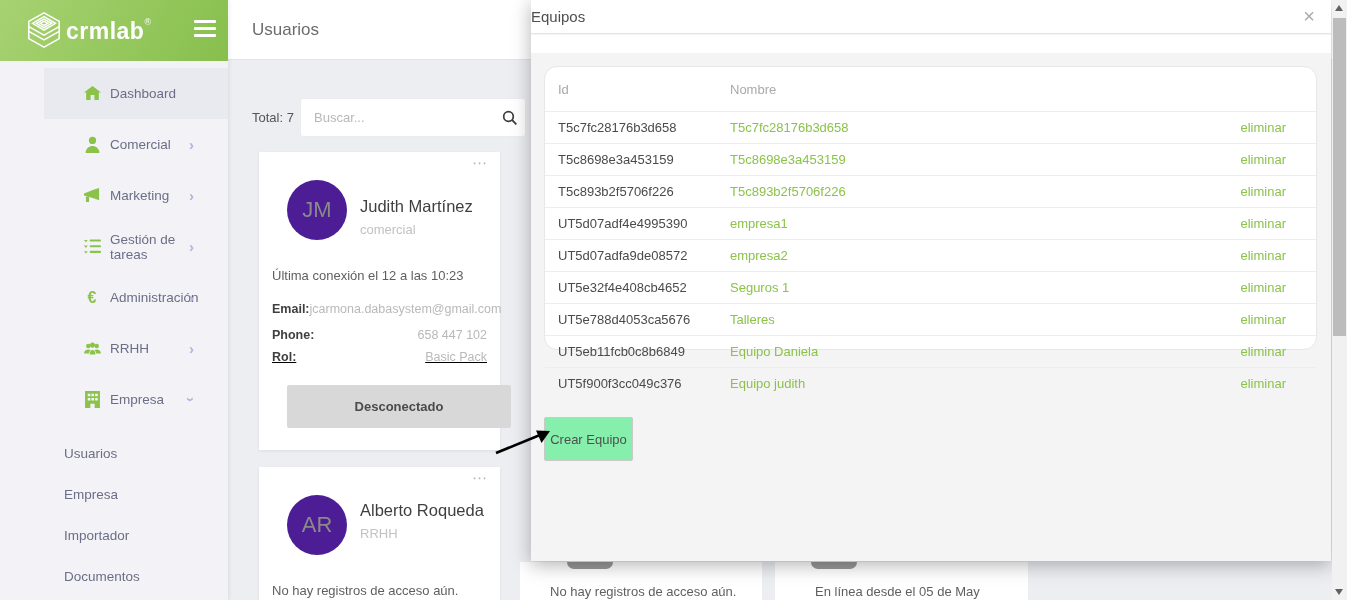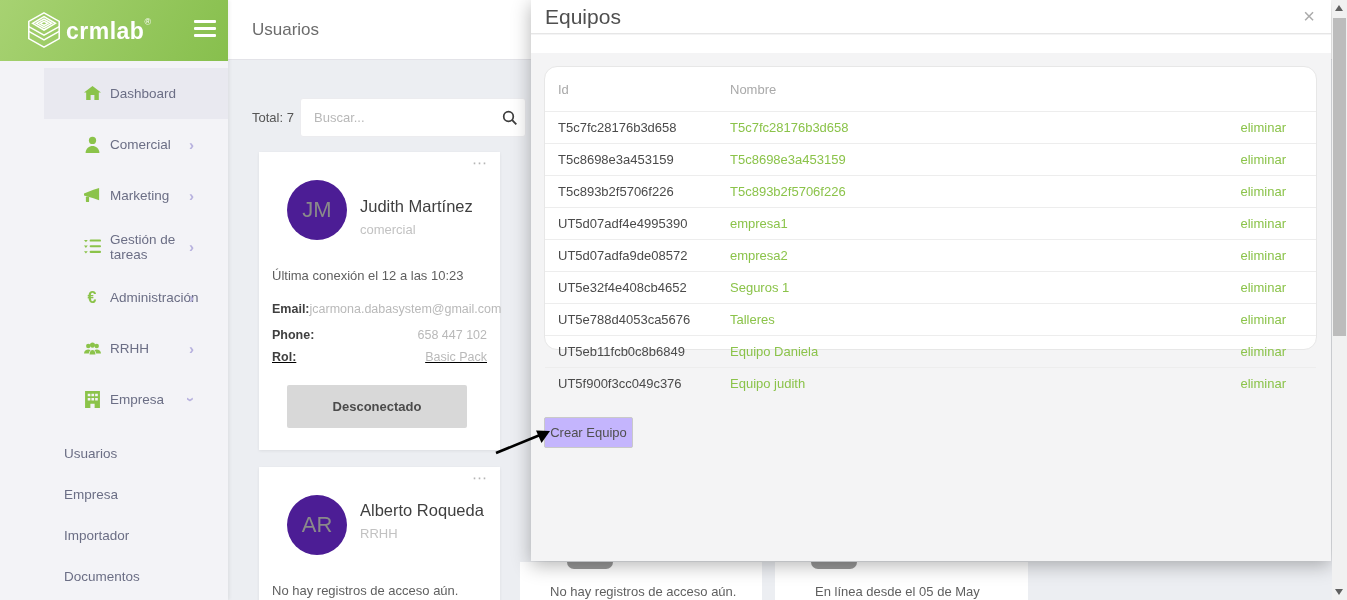--- a/index.html
+++ b/index.html
@@ -51,55 +51,55 @@
             background:#4c1d95; color:#8a8a8a; font-size:22px; display:flex; align-items:center; justify-content:center; }
   .card-name { position:absolute; left:101px; font-size:16.5px; color:#3f3f3f; line-height:22px; width:125px; }
   .card1 .card-name { top:43px; }
   .card2 .card-name { top:32px; }
   .card-role { font-size:13px; color:#c2c2c2; font-weight:normal; margin-top:2px; }
   .card-lastconn { position:absolute; left:13px; top:116px; font-size:13px; color:#5f5f5f;text-align:right; }
   .info-row { position:absolute; left:13px; right:13px; display:flex; justify-content:space-between; font-size:12.5px; }
   .info-row .lbl { color:#3f3f3f; font-weight:bold; }
   .info-row .val { color:#b9b9b9; white-space:nowrap; }
   .row-email { top:150px; } .row-phone { top:176px; } .row-rol { top:198px;text-decoration:underline; }
-  .status-btn { position:absolute; left:28px; top:233px; width:180px; height:43px; background:#d8d8d8;
+  .status-btn { position:absolute; left:28px; top:233px; width:224px; height:43px; background:#d8d8d8;
                 border:none; font-size:13px; font-weight:bold; color:#4b4b4b; border-radius:2px;
                 cursor:pointer; font-family:"Liberation Sans",sans-serif; }
 
   .bg-card { position:absolute; top:562px; height:60px; background:#fff; z-index:1; }
   .bg-card-2 { left:520px; width:242px; }
   .bg-card-3 { left:775px; width:253px; }
   .bg-card-text { position:absolute; top:22px; font-size:13px; color:#5f5f5f; }
   .bg-card-2 .bg-card-text { left:30px; }
   .bg-card-3 .bg-card-text { left:40px; }
   .avatar-fragment { position:absolute; top:0; width:46px; height:7px; background:#989898;
                      border-radius:0 0 8px 8px; }
   .bg-card-2 .avatar-fragment { left:47px; }
   .bg-card-3 .avatar-fragment { left:36px; }
 
   
   .modal { position:absolute; left:531px; top:0; width:800px; height:561px; background:#f4f4f5;
            box-shadow:0 4px 18px rgba(0,0,0,.3); z-index:10; }
   .modal-header { position:absolute; left:0; top:0; width:800px; height:34px; background:#fff;
                   border-bottom:1px solid #e6e6e6; }
-  .modal-title { margin-left:14px; line-height:33px; font-size:21px; color:#4f4f4f; }
+  .modal-title { line-height:33px; font-size:15px; color:#4f4f4f; }
   .modal-subbar { position:absolute; left:0; top:35px; width:800px; height:18px; background:#fff; }
   .modal-close { position:absolute; right:16px; top:4px; font-size:20px; color:#ababab; cursor:pointer; line-height:24px; }
 
   .teams-table { position:absolute; left:13px; top:66px; width:773px; height:284px; background:#fff;
                  border:1px solid #e7e7e7; border-radius:13px; }
   .t-row { display:flex; align-items:center; height:32px; border-top:1px solid #ededed; font-size:13px; }
   .t-head { height:44px; border-top:none; color:#a9a9a9; }
   .t-c1 { width:185px; padding-left:13px; color:#4a4a4a; }
   .t-head .t-c1 { color:#a9a9a9; }
   .t-c2 { flex:1; }
   .t-link { color:#8bc34a; cursor:pointer; text-decoration:none; }
   .t-c3 { width:110px; text-align:right; padding-right:30px; }
 
-  .create-btn { position:absolute; left:13px; top:417px; width:89px; height:31px; background:#c4b5fd;
+  .create-btn { position:absolute; left:13px; top:417px; width:89px; height:44px; background:#86efac;
                 border:1px solid #c9c9c9; border-radius:2px; font-size:13px; color:#4f4f4f;
                 cursor:pointer; font-family:"Liberation Sans",sans-serif; }
 
   .annotation-arrow { position:absolute; left:488px; top:422px; z-index:20; pointer-events:none; }
 
   
   .scrollbar { position:absolute; right:0; top:0; width:15px; height:600px; background:#f1f1f1; z-index:30; }
   .sb-arrow { position:absolute; left:3px; width:0; height:0; border-left:4.5px solid transparent;
               border-right:4.5px solid transparent; }
   .sb-up { top:5px; border-bottom:6px solid #606060; }

